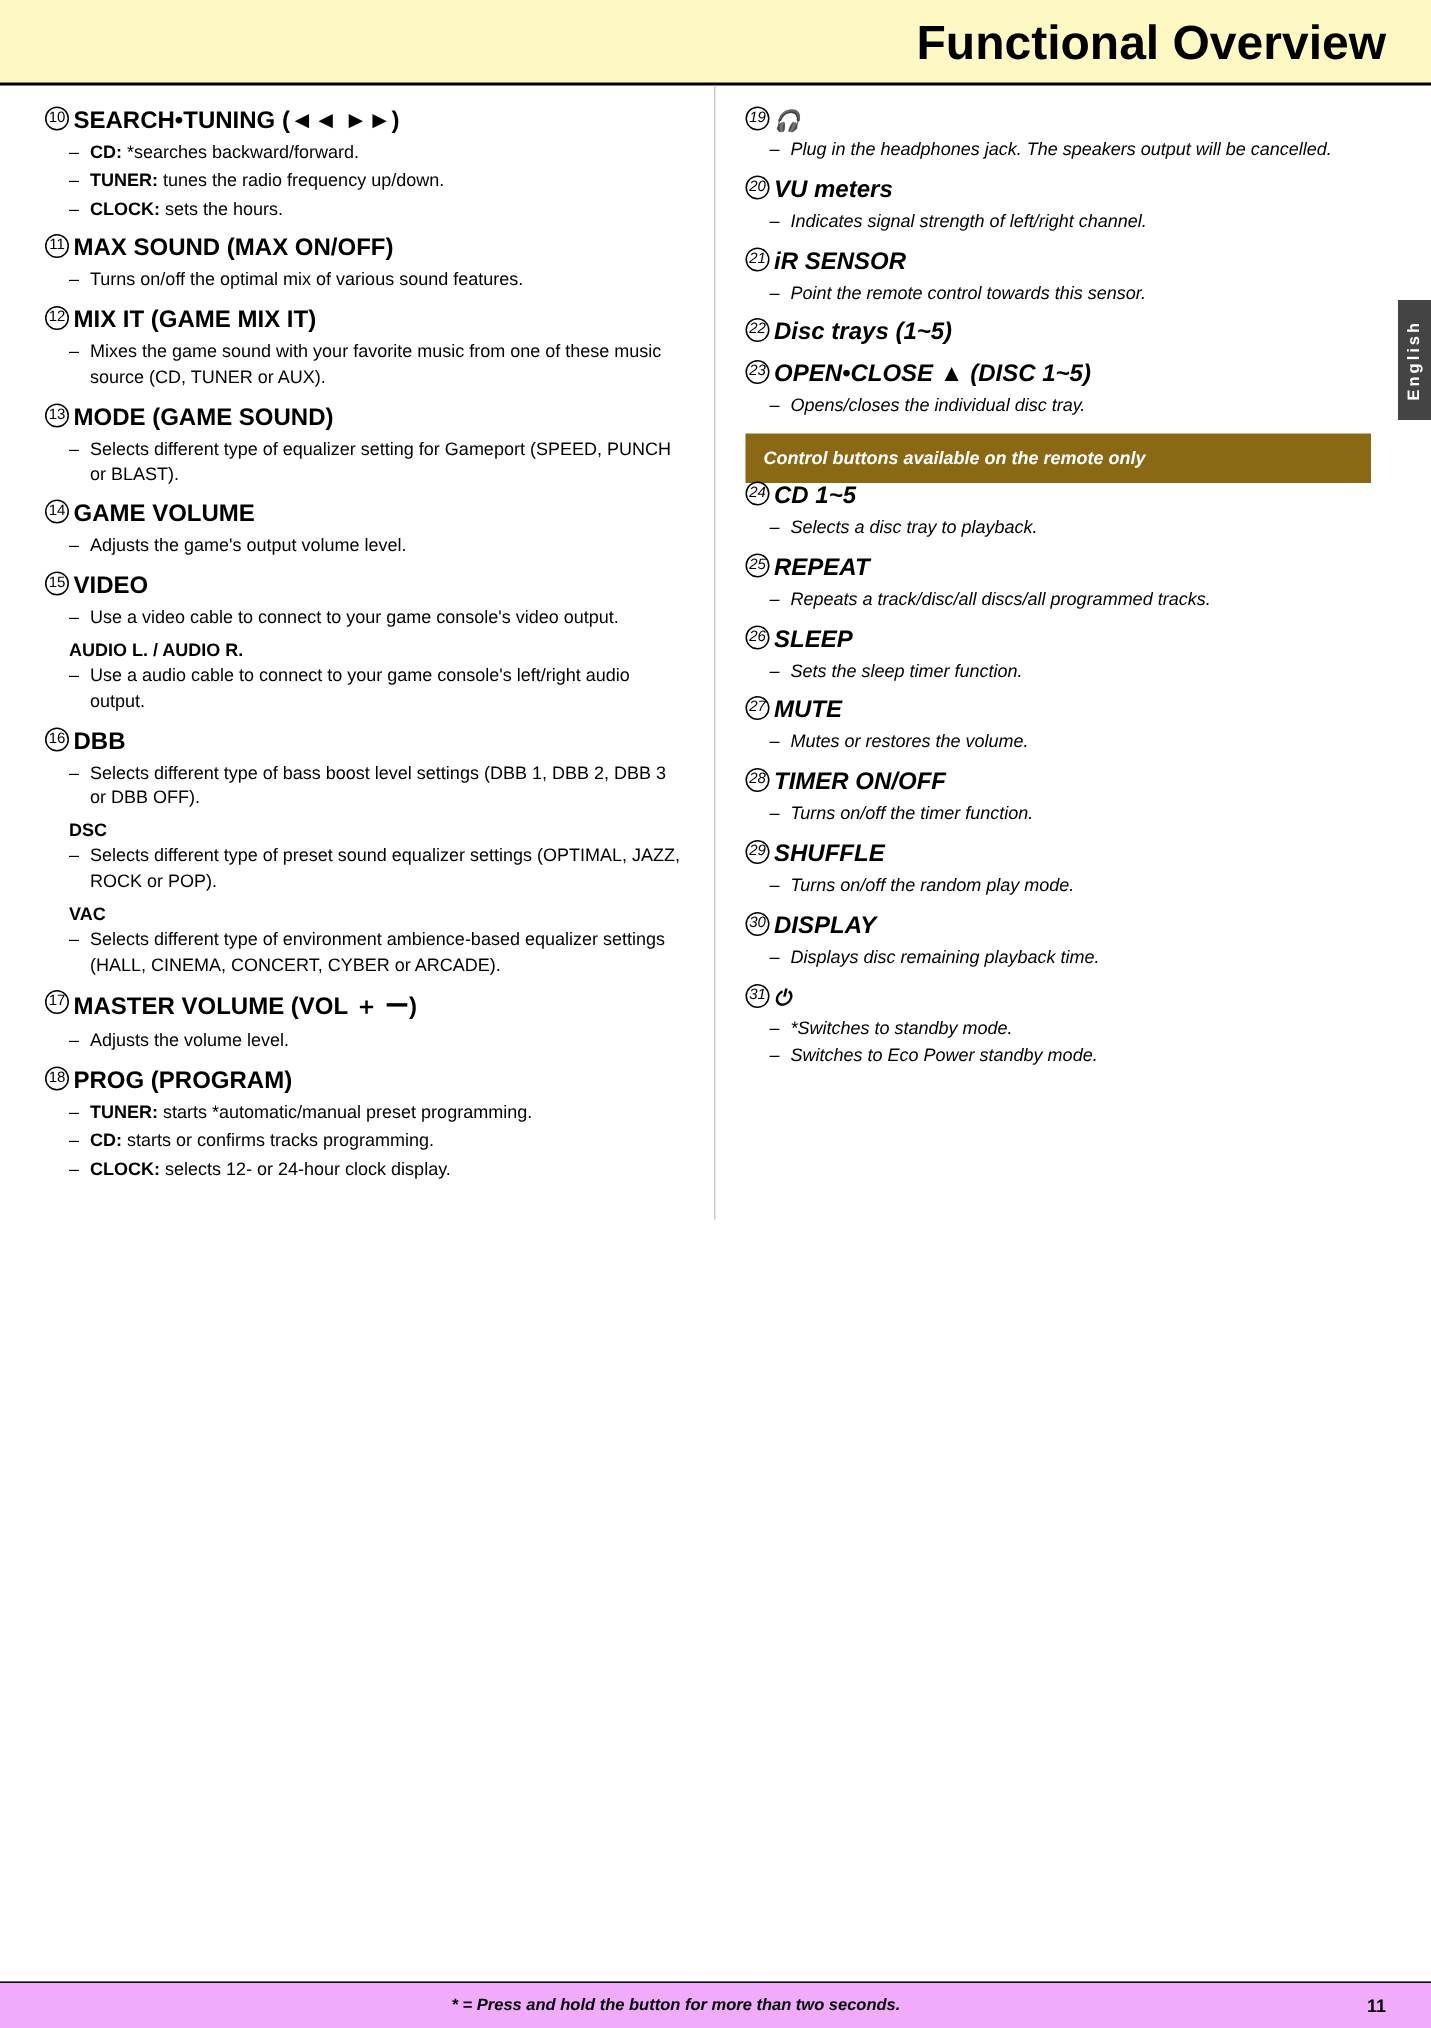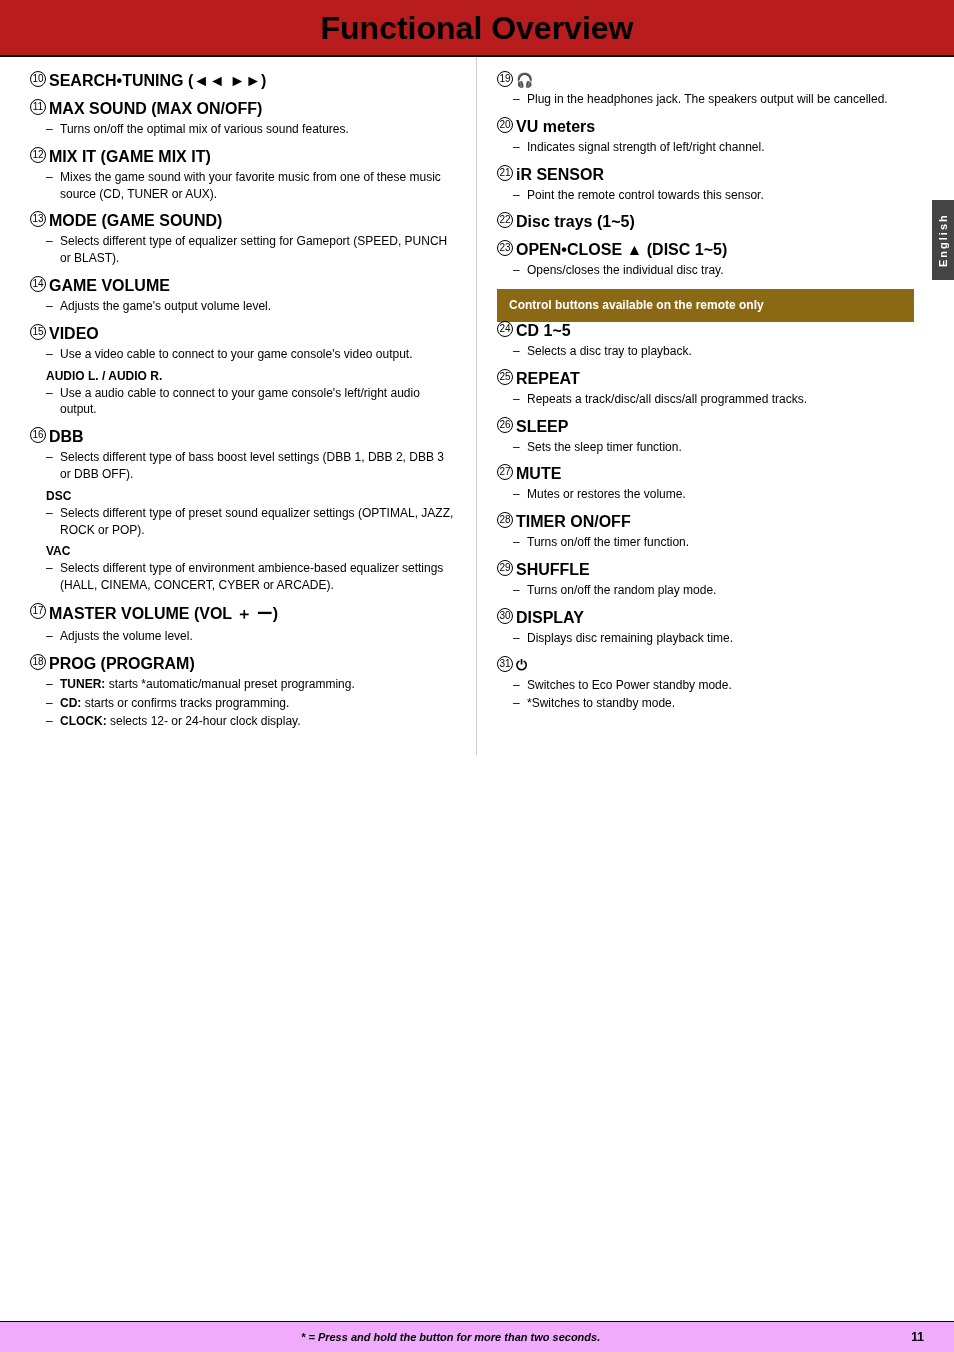--- a/index.html
+++ b/index.html
@@ -37,25 +37,25 @@
       padding: 8px 4px;
       letter-spacing: 2px;
       height: 80px;
       display: flex;
       align-items: center;
       justify-content: center;
     }
 
     
     .page-header {
-      background: #b91c1c;
+      background: #fef9c3;
       border-bottom: 2px solid #000;
       padding: 10px 30px 8px 30px;
       display: flex;
-      justify-content: center;
+      justify-content: flex-end;
       align-items: center;
     }
 
     .page-title {
       font-size: 32px;
       font-weight: bold;
       color: #000;
     }
 
     
@@ -66,20 +66,21 @@
 
     .col-left {
       width: 50%;
       padding: 15px 20px 15px 30px;
       border-right: 1px solid #ccc;
     }
 
     .col-right {
       width: 50%;
       padding: 15px 40px 15px 20px;
+      font-style: italic;
     }
 
     
     .section {
       margin-bottom: 10px;
     }
 
     .section-header {
       display: flex;
       align-items: flex-start;
@@ -203,20 +204,25 @@
 
   <div class="content">
 
     <div class="col-left">
 
       <div class="section">
         <div class="section-header">
           <span class="circle-num">10</span>
           <span class="section-title">SEARCH•TUNING (◄◄ ►►)</span>
         </div>
+        <ul class="bullet-list">
+          <li><span class="bold-inline">CD:</span> *searches backward/forward.</li>
+          <li><span class="bold-inline">TUNER:</span> tunes the radio frequency up/down.</li>
+          <li><span class="bold-inline">CLOCK:</span> sets the hours.</li>
+        </ul>
       </div>
 
       <div class="section">
         <div class="section-header">
           <span class="circle-num">11</span>
           <span class="section-title">MAX SOUND (MAX ON/OFF)</span>
         </div>
         <ul class="bullet-list">
           <li>Turns on/off the optimal mix of various sound features.</li>
         </ul>
@@ -430,22 +436,22 @@
           <li>Displays disc remaining playback time.</li>
         </ul>
       </div>
 
       <div class="section">
         <div class="section-header">
           <span class="circle-num">31</span>
           <span class="section-title power-sym">⏻</span>
         </div>
         <ul class="bullet-list">
+          <li>*Switches to standby mode.</li>
           <li>Switches to Eco Power standby mode.</li>
-          <li>*Switches to standby mode.</li>
         </ul>
       </div>
 
     </div>
   </div>
 
   <div class="page-footer">
     <span class="footer-note">* = Press and hold the button for more than two seconds.</span>
     <span class="page-number">11</span>
   </div>

